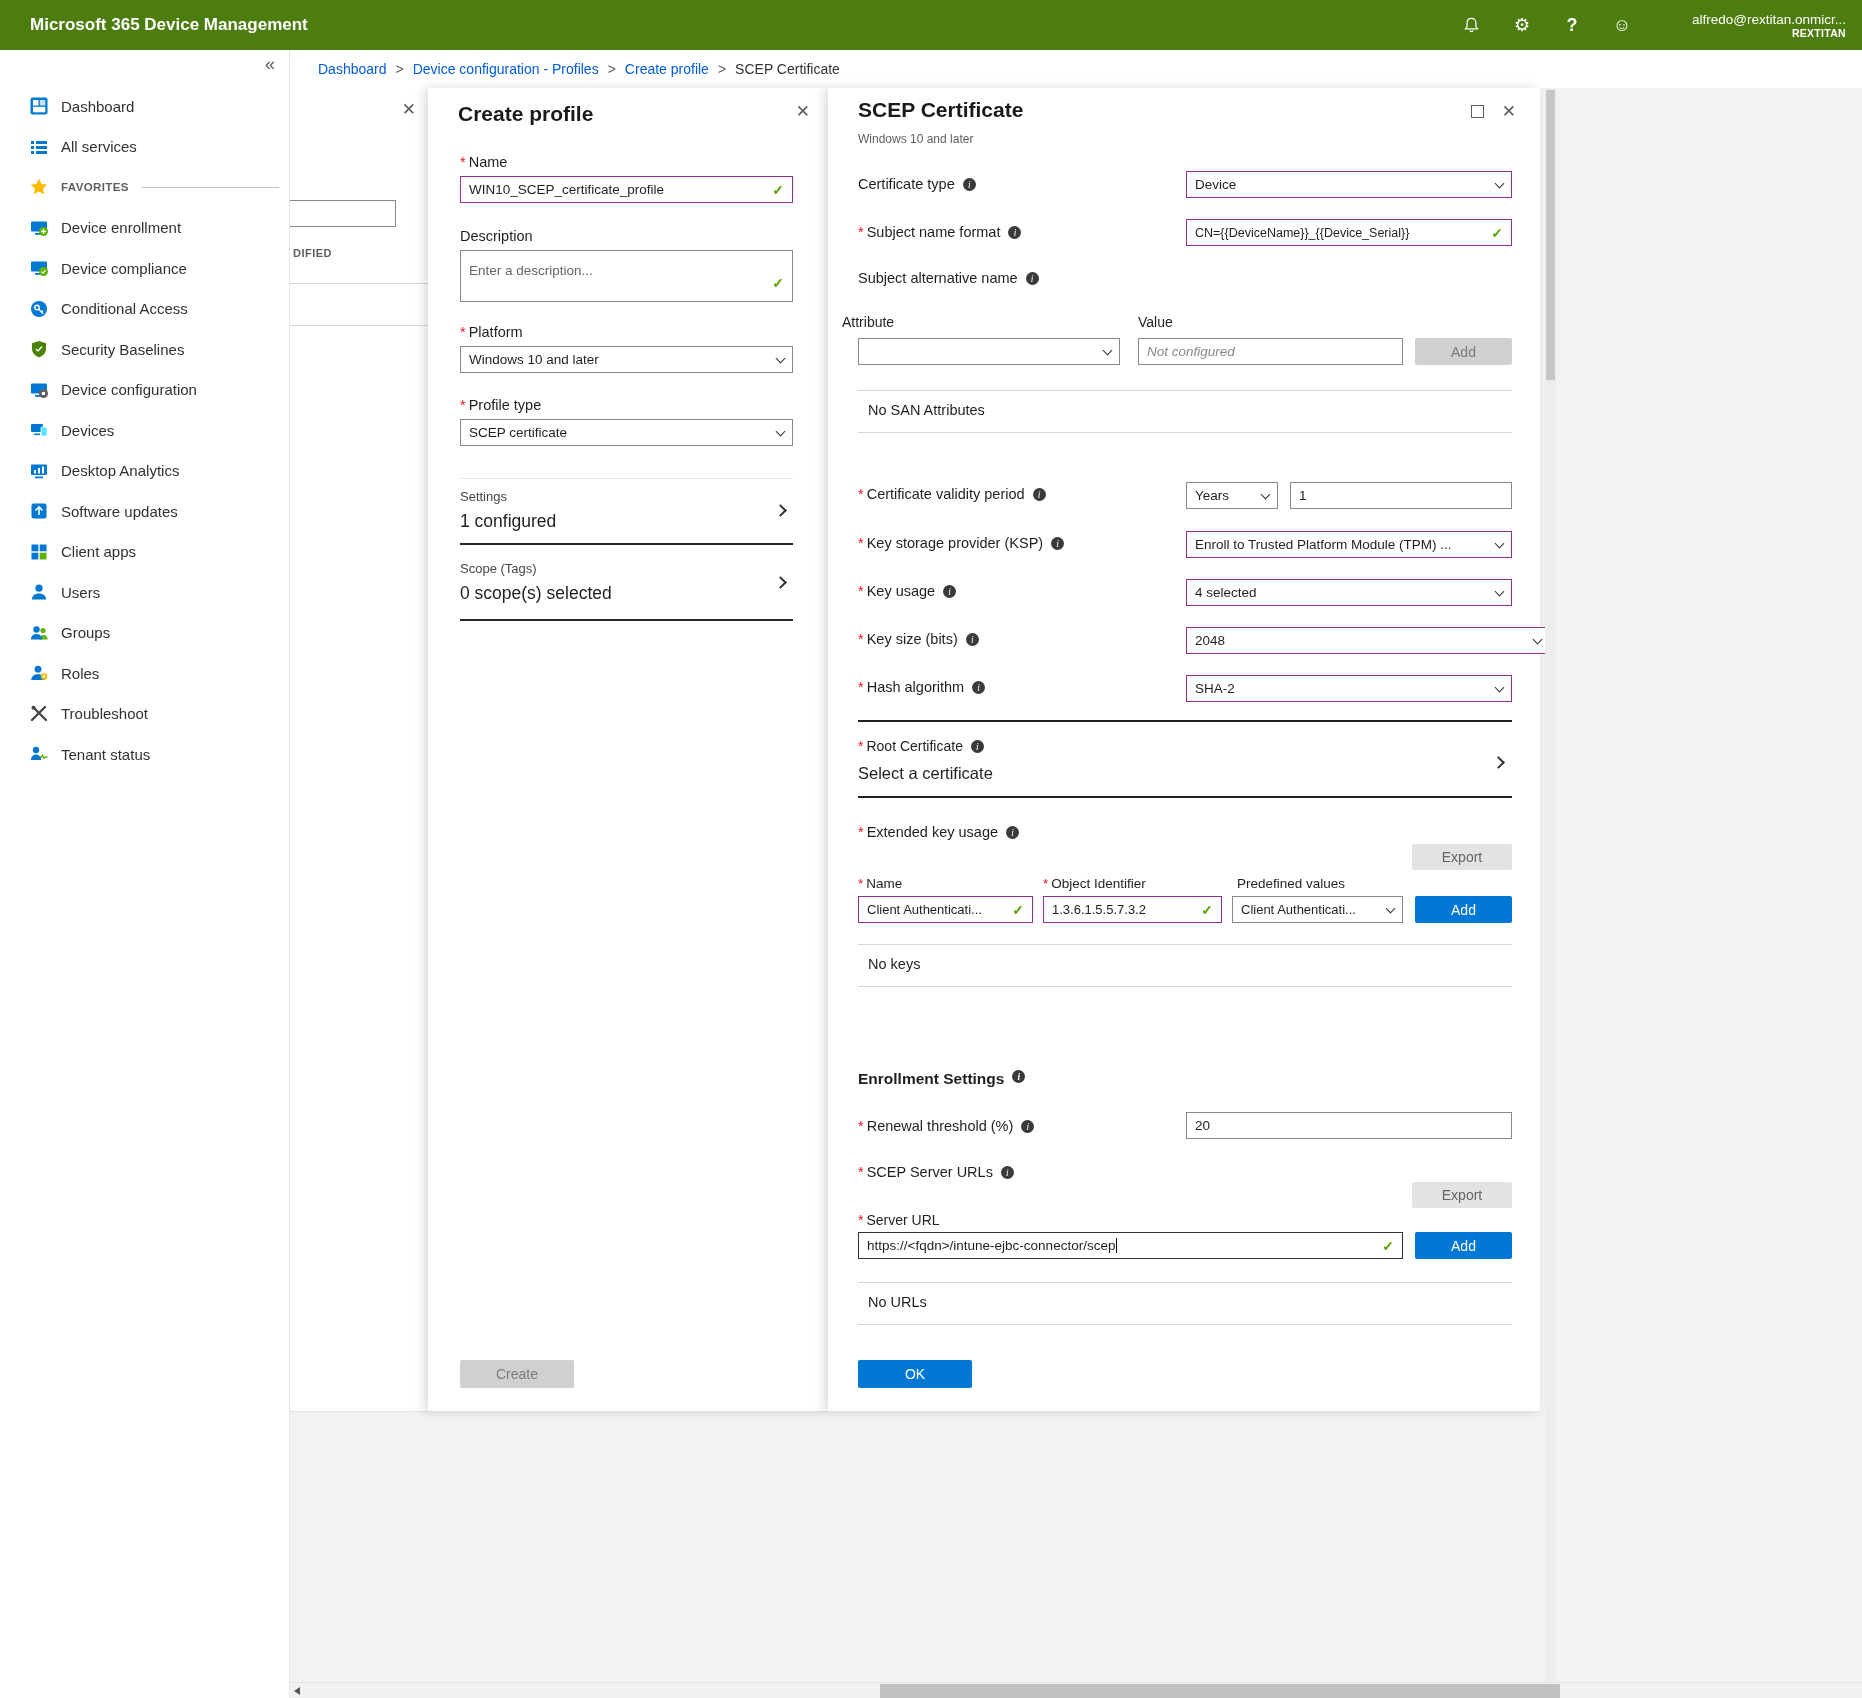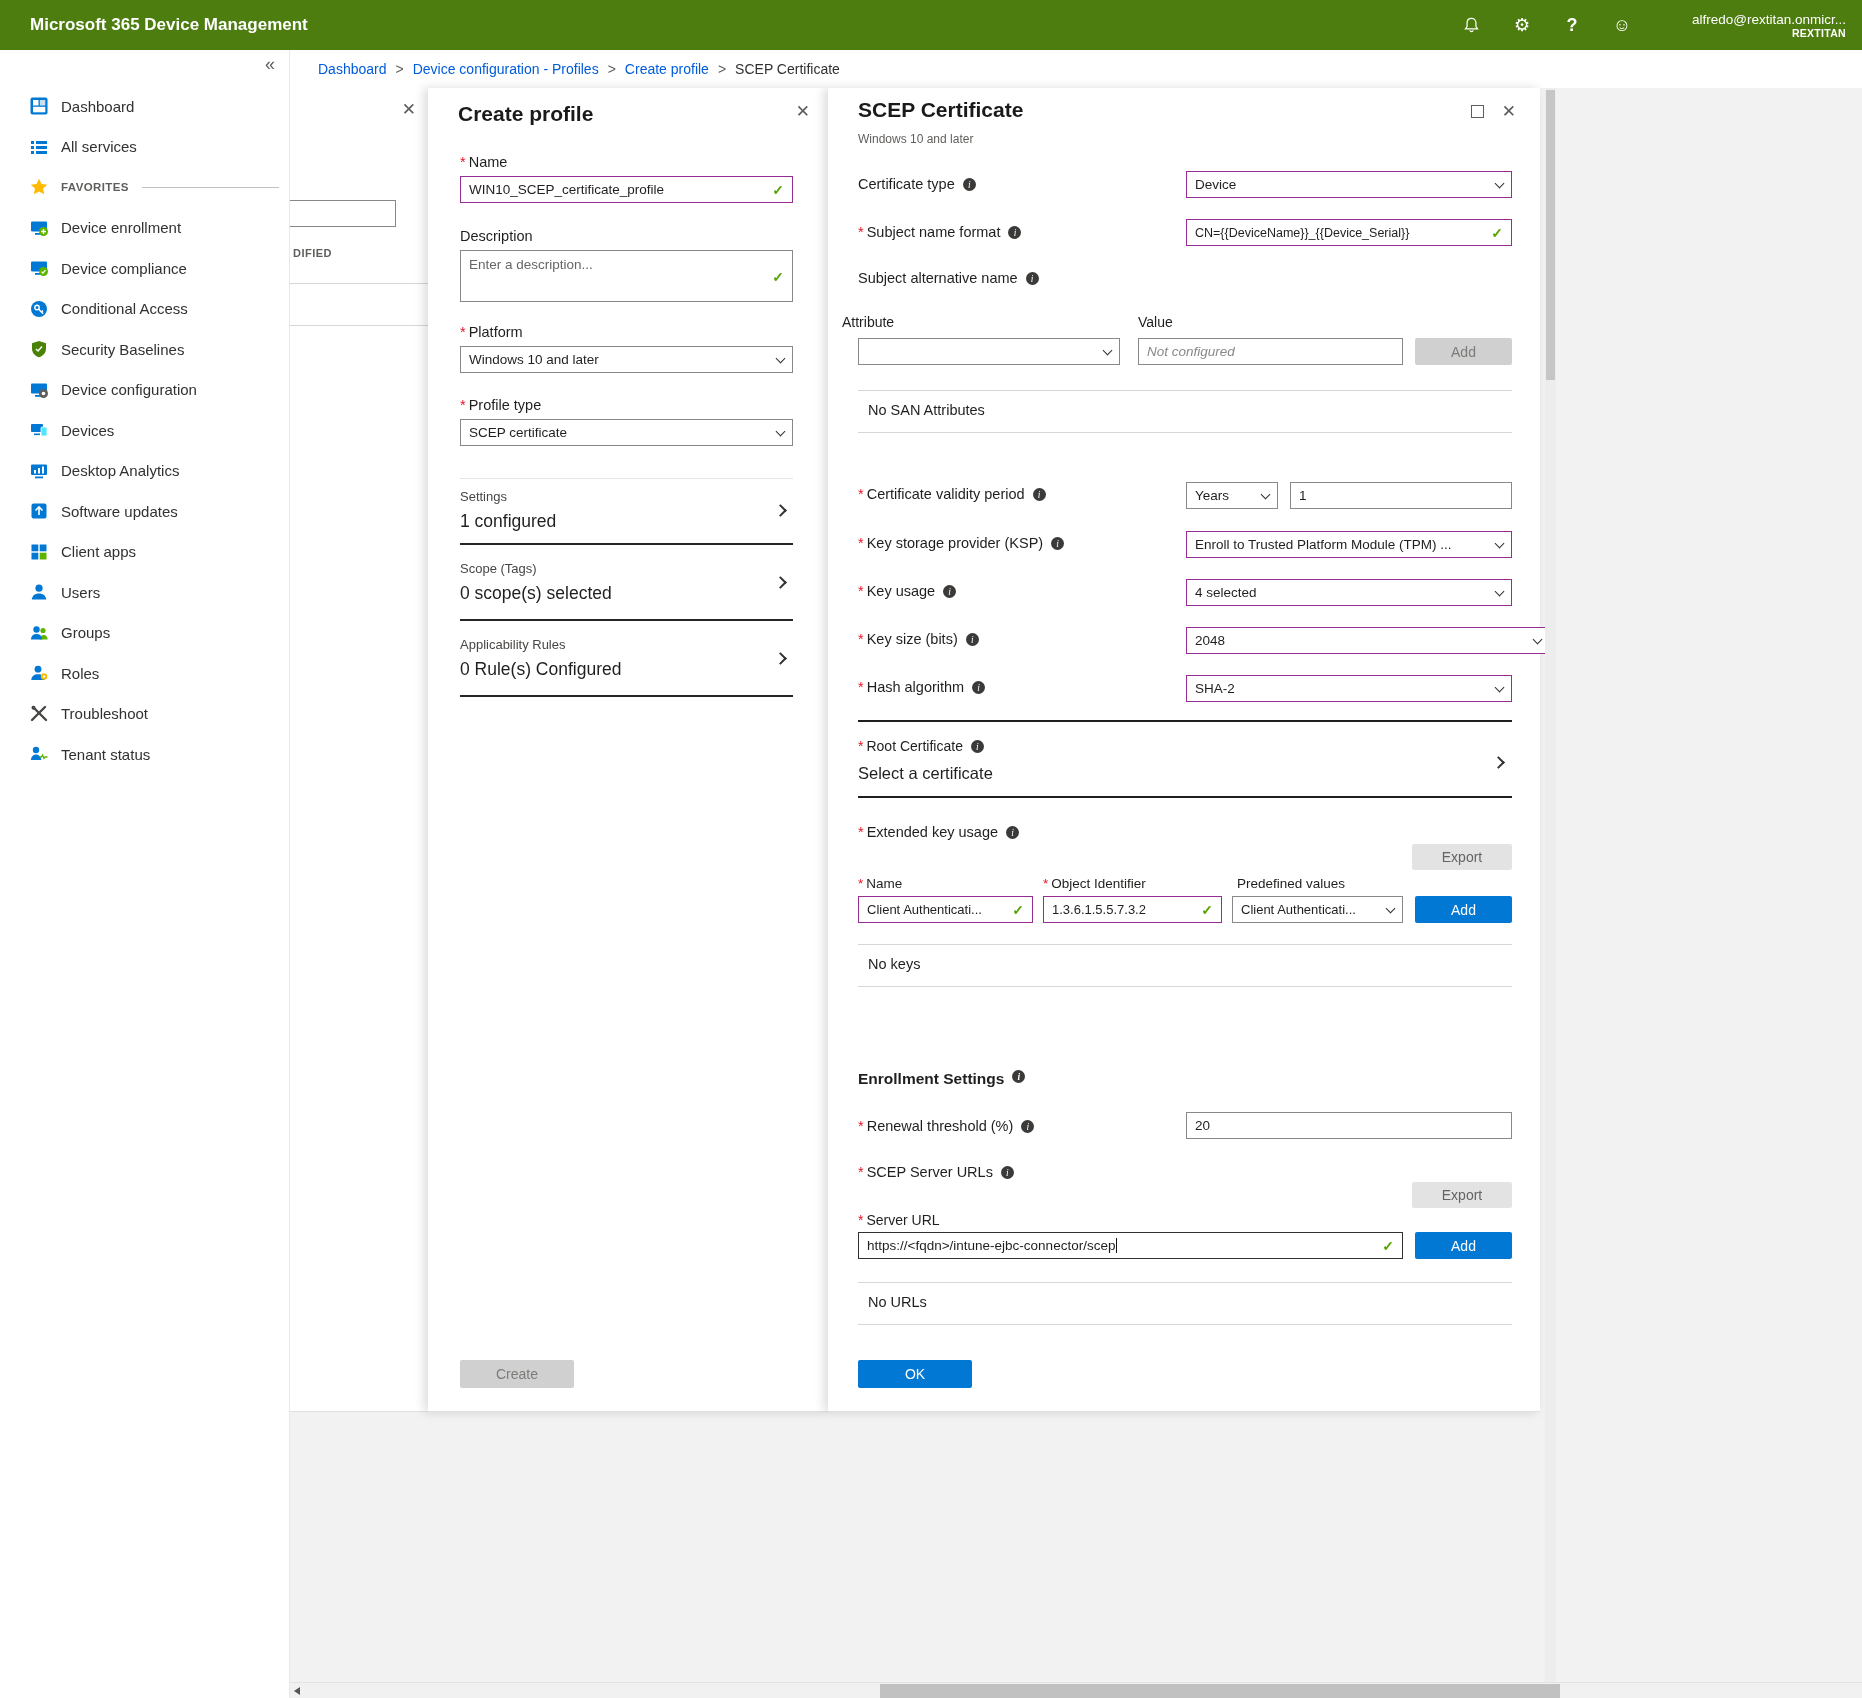--- a/index.html
+++ b/index.html
@@ -304,21 +304,21 @@
     <span>Name</span>
   </div>
   <div class="tb valid" style="left:32px;top:88px;width:333px">
     <span>WIN10_SCEP_certificate_profile</span>
     <span class="check">✓</span>
   </div>
 
   <div class="lbl" style="left:32px;top:140px">
     <span>Description</span>
   </div>
-  <div class="tb" style="left:32px;top:162px;width:333px;height:52px;align-items:flex-start;padding-top:6px">
+  <div class="tb" style="left:32px;top:162px;width:333px;height:52px;align-items:flex-start;padding-top:12px">
     <span class="placeholder">Enter a description...</span>
     <span class="check" style="margin-top:12px">✓</span>
   </div>
 
   <div class="lbl req" style="left:32px;top:236px">
     <span>Platform</span>
   </div>
   <div class="tb sel" style="left:32px;top:258px;width:333px">
     <span>Windows 10 and later</span>
     <span class="chev"></span>
@@ -336,25 +336,20 @@
     <div class="navrow" style="height:66px">
       <div class="nr-label">Settings</div>
       <div class="nr-value">1 configured</div>
       <span class="chev-r" style="right:8px;top:27px"></span>
     </div>
     <div class="navrow" style="height:76px">
       <div class="nr-label" style="top:16px">Scope (Tags)</div>
       <div class="nr-value" style="top:38px">0 scope(s) selected</div>
       <span class="chev-r" style="right:8px;top:33px"></span>
     </div>
-    <div class="navrow" style="height:76px">
-      <div class="nr-label" style="top:16px">Applicability Rules</div>
-      <div class="nr-value" style="top:38px">0 Rule(s) Configured</div>
-      <span class="chev-r" style="right:8px;top:33px"></span>
-    </div>
   </div>
 
   <div class="btn disabled" style="left:32px;top:1272px;width:114px;height:28px">Create</div>
 </div>
 
 <div class="panel panel-scep">
   <div class="panel-title" style="top:10px">SCEP Certificate</div>
   <div class="panel-sub">Windows 10 and later</div>
   <span class="maxi" style="right:56px;top:17px"></span>
   <span class="close-x" style="right:24px;top:15px">✕</span>

